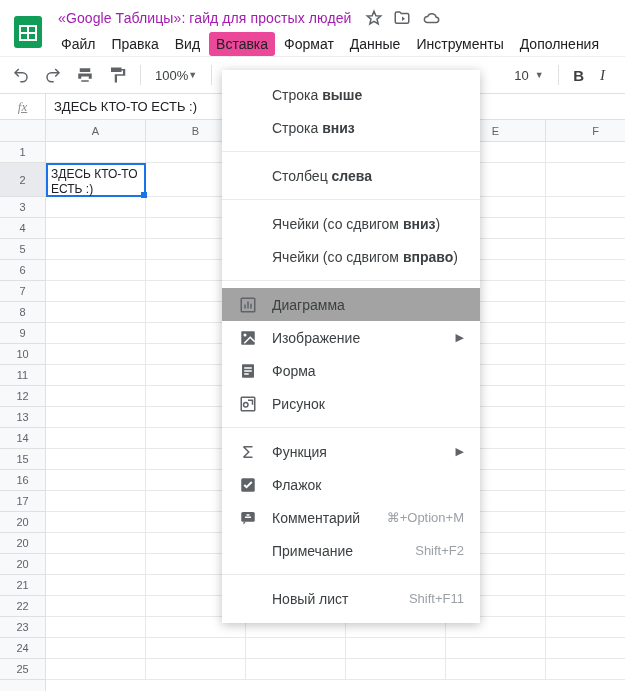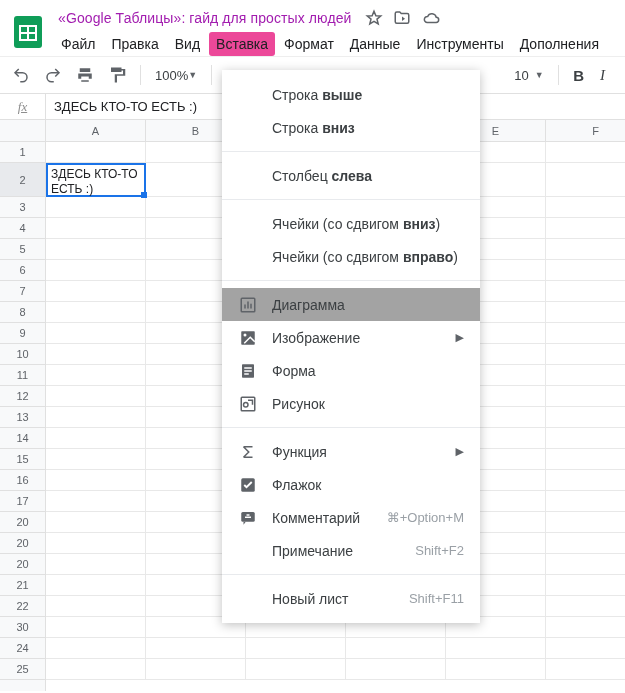--- a/index.html
+++ b/index.html
@@ -331,21 +331,21 @@
       <div class="row-h">13</div>
       <div class="row-h">14</div>
       <div class="row-h">15</div>
       <div class="row-h">16</div>
       <div class="row-h">17</div>
       <div class="row-h">20</div>
       <div class="row-h">20</div>
       <div class="row-h">20</div>
       <div class="row-h">21</div>
       <div class="row-h">22</div>
-      <div class="row-h">30</div>
+      <div class="row-h">23</div>
       <div class="row-h">24</div>
       <div class="row-h">25</div>
     </div>
   <div class="grid" id="grid">
       <div class="grid-row">
         <div class="cell"></div>
         <div class="cell"></div>
         <div class="cell"></div>
         <div class="cell"></div>
         <div class="cell"></div>

